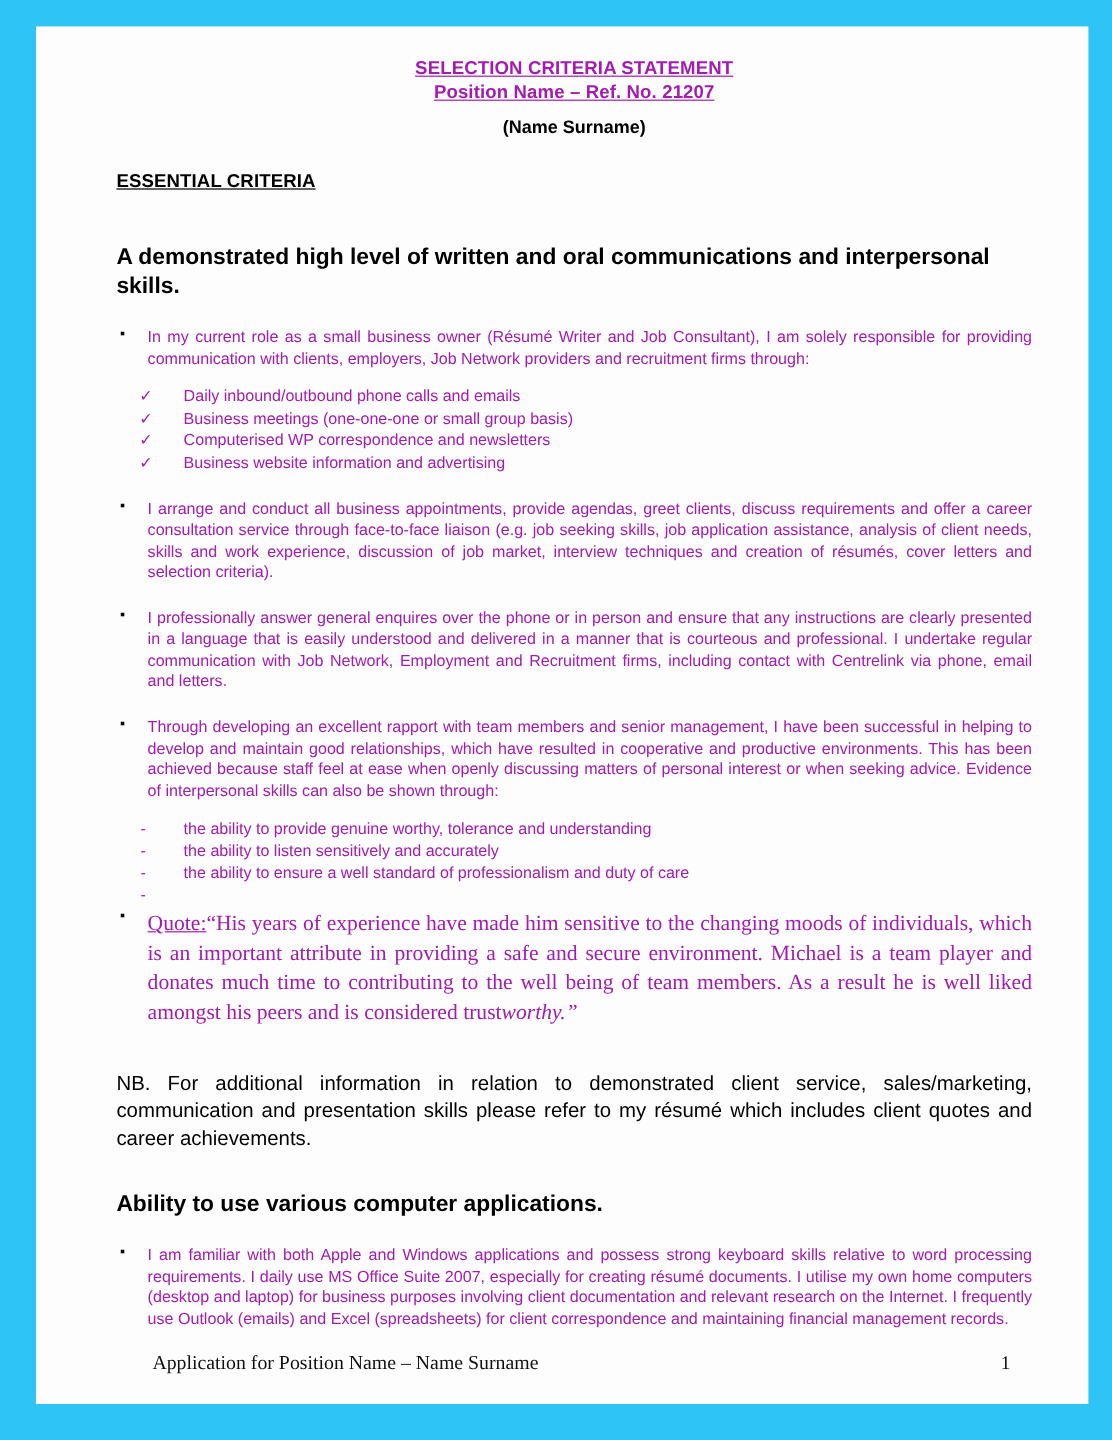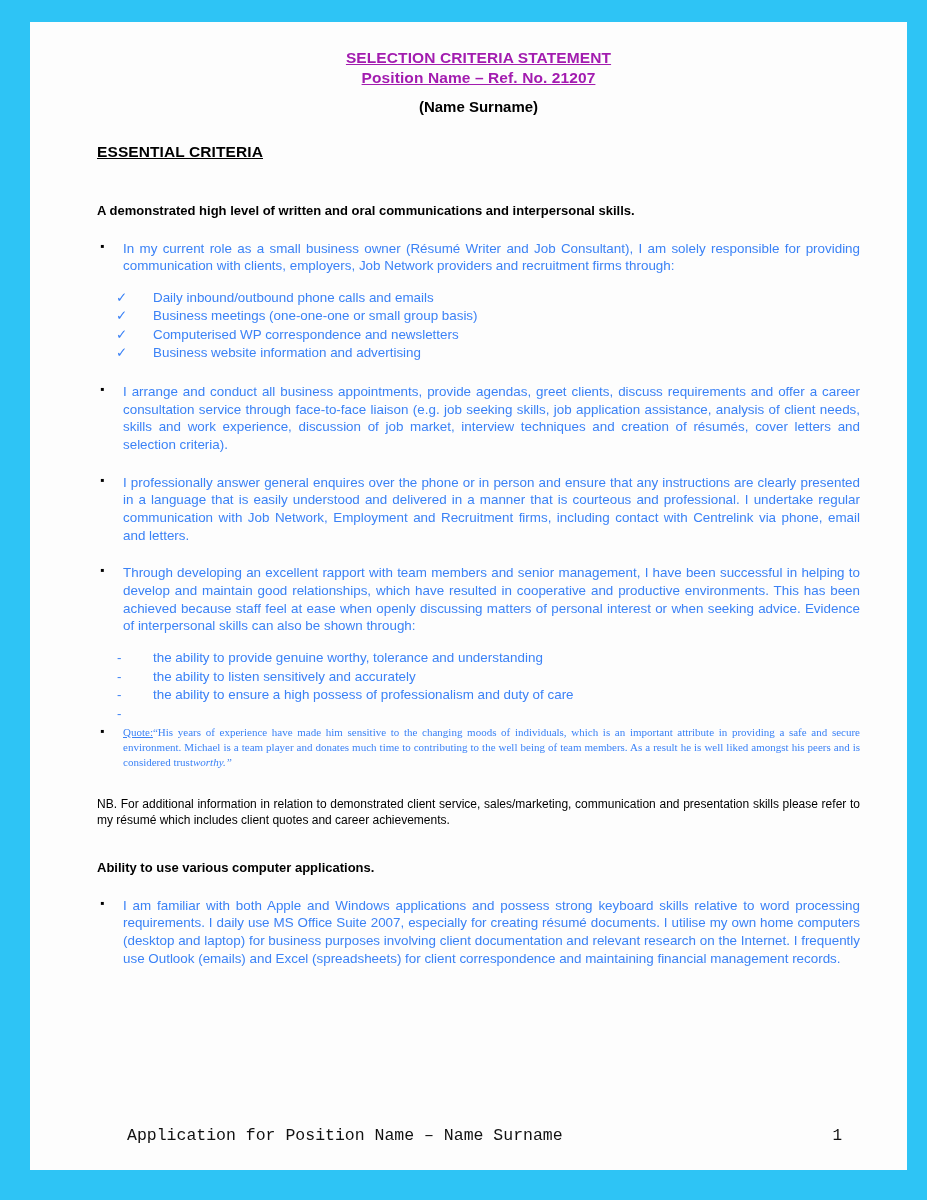--- a/index.html
+++ b/index.html
@@ -66,41 +66,41 @@
 
   .section-heading {
     font-size: 15.5px;
     font-weight: bold;
     margin-top: 28px;
     letter-spacing: 0.1px;
   }
   .section-heading span { text-decoration: underline; }
 
   .criteria-heading {
-    font-size: 13px;
+    font-size: 19px;
     font-weight: bold;
     margin-top: 42px;
     line-height: 1.3;
   }
   .criteria-heading.tight { margin-top: 32px; }
 
   
   .bullet-list {
     margin: 0;
     padding: 0;
     list-style: none;
   }
   .bullet-item {
     position: relative;
     padding-left: 26px;
     margin-top: 20px;
     font-size: 13.4px;
     line-height: 1.32;
     text-align: justify;
-    color: #3b82f6;
+    color: #a21caf;
   }
   .bullet-item::before {
     content: "\25AA";
     position: absolute;
     left: 3px;
     top: -1px;
     font-size: 12px;
     color: #000;
   }
 
@@ -123,47 +123,47 @@
   }
   .sub-item.dash .marker { left: 6px; }
 
   
   .bullet-item > .sub-list { margin-left: -12px; }
 
   
   .quote-block {
     margin-top: 20px;
     font-family: "Liberation Serif", serif;
-    font-size: 11px;
+    font-size: 18px;
     line-height: 1.36;
     text-align: justify;
   }
   .quote-label {
     text-decoration: underline;
     font-family: "Liberation Serif", serif;
   }
   .quote-tail-italic { font-style: italic; }
 
   .nb-paragraph {
-    margin-top: 26px;
-    font-size: 12px;
+    margin-top: 37px;
+    font-size: 17px;
     line-height: 1.34;
     text-align: justify;
   }
 
   
   #footer {
     position: absolute;
     left: 97px;
     top: 1104px;
     width: 763px;
     display: flex;
     justify-content: space-between;
     align-items: baseline;
-    font-family: Liberation Mono, monospace;
+    font-family: Liberation Serif, serif;
     font-size: 16.5px;
     color: #111;
   }
   #footer .page-no { font-size: 16px; padding-right: 48px; }
 </style>
 </head>
 <body>
 
 <div id="page-frame">
   <div id="page">
@@ -218,21 +218,21 @@
             <li class="sub-item dash">
               <span class="marker">-</span>
               <span>the ability to provide genuine worthy, tolerance and understanding</span>
             </li>
             <li class="sub-item dash">
               <span class="marker">-</span>
               <span>the ability to listen sensitively and accurately</span>
             </li>
             <li class="sub-item dash">
               <span class="marker">-</span>
-              <span>the ability to ensure a high possess of professionalism and duty of care</span>
+              <span>the ability to ensure a well standard of professionalism and duty of care</span>
             </li>
             <li class="sub-item dash">
               <span class="marker">-</span>
             </li>
           </ul>
         </li>
 
         <li class="bullet-item">
           <div class="quote-block">
             <span class="quote-label">Quote:</span><span>“His years of experience have made him sensitive to the changing moods of individuals, which is an important attribute in providing a safe and secure environment. Michael is a team player and donates much time to contributing to the well being of team members. As a result he is well liked amongst his peers and is considered trust</span><span class="quote-tail-italic">worthy.”</span>

